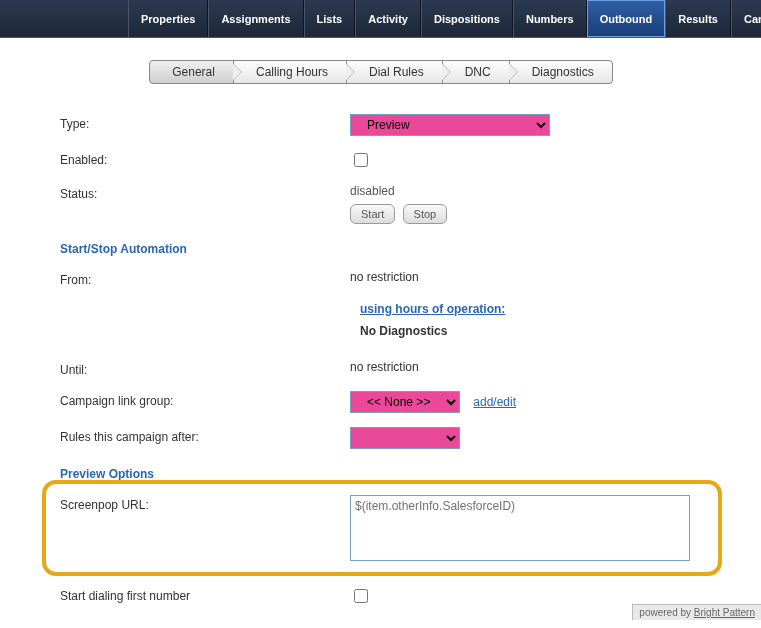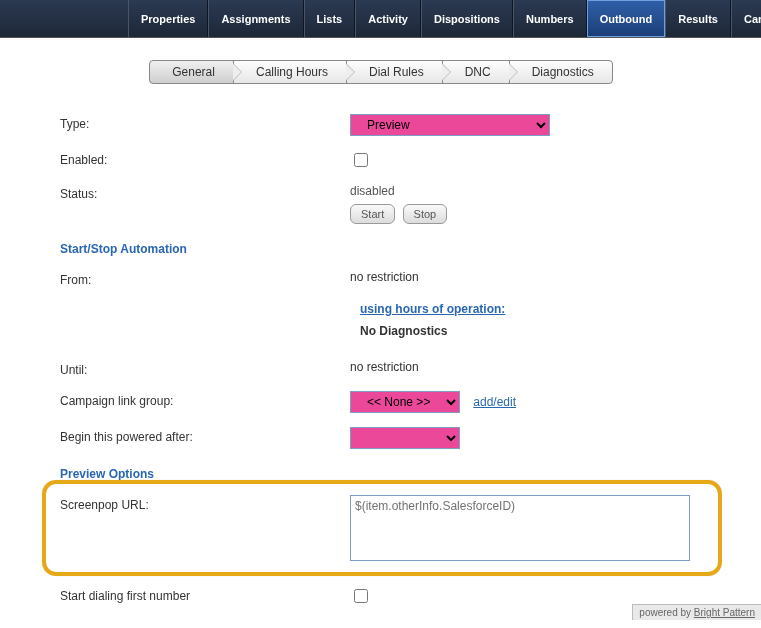--- a/index.html
+++ b/index.html
@@ -251,21 +251,21 @@
     <div class="label">Campaign link group:</div>
     <div class="field">
       <select class="combo small">
         <option>&lt;&lt; None &gt;&gt;</option>
       </select>
       <span class="linklike">add/edit</span>
     </div>
   </div>
 
   <div class="row">
-    <div class="label">Begin this powered after:</div>
+    <div class="label">Rules this campaign after:</div>
     <div class="field">
       <select class="combo small">
         <option></option>
       </select>
     </div>
   </div>
 
   <div class="section-header">Preview Options</div>
 
   <div class="row">

